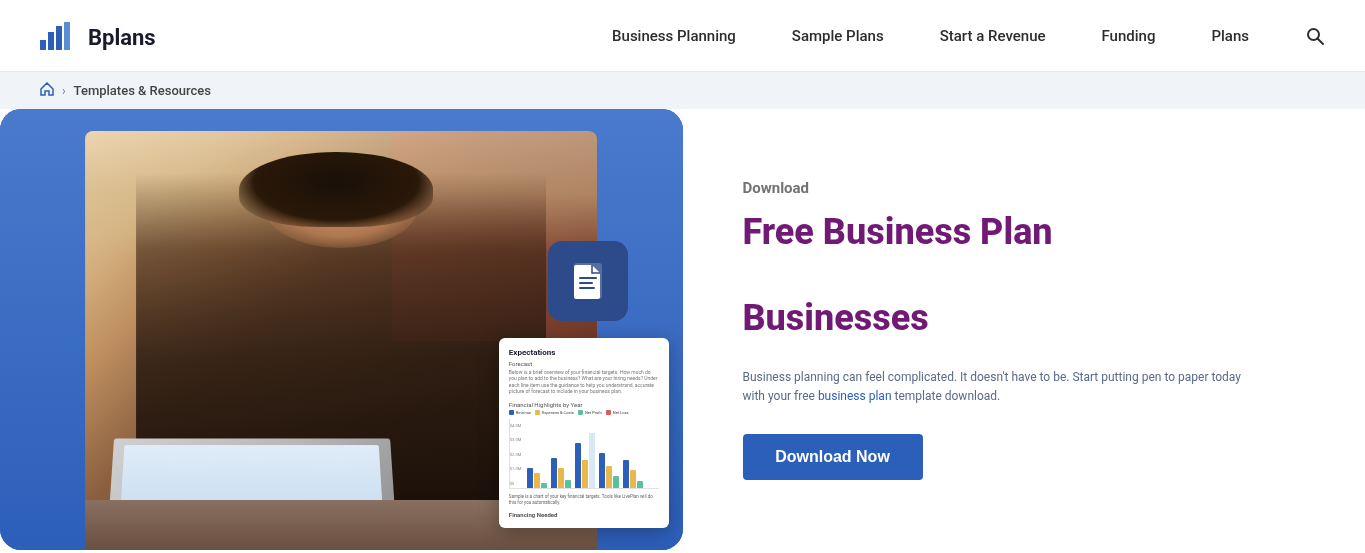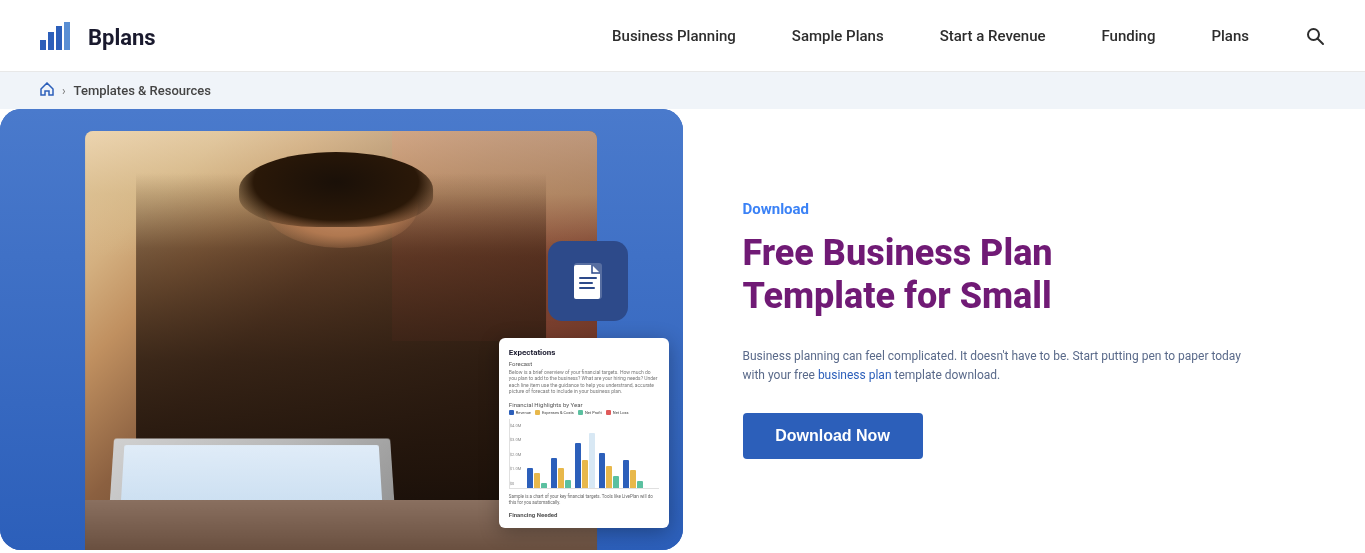--- a/index.html
+++ b/index.html
@@ -182,21 +182,21 @@
     .hero-right {
       flex: 1;
       padding: 40px 60px;
       display: flex;
       flex-direction: column;
       justify-content: center;
     }
     .download-label {
       font-size: 15px;
       font-weight: 700;
-      color: #3b82f6;
+      color: #737373;
       margin-bottom: 14px;
     }
     .main-headline {
       font-size: 36px;
       font-weight: 800;
       color: #701a75;
       line-height: 1.2;
       margin-bottom: 28px;
     }
     .description {
@@ -368,21 +368,22 @@
       </div>
       <div class="spreadsheet-footer">Sample is a chart of your key financial targets. Tools like LivePlan will do this for you automatically.</div>
       <div class="spreadsheet-subtitle" style="margin-top:4px;font-weight:700;">Financing Needed</div>
     </div>
   </div>
 
   <div class="hero-right">
     <div class="download-label">Download</div>
     <h1 class="main-headline">
       <span>Free Business Plan</span><br>
-      <span>Template for Small</span><br>
+      <br>
+      <span>Businesses</span>
     </h1>
     <p class="description">
       Business planning can feel complicated. It doesn't have to be. Start putting pen to paper today with your free <a>business plan</a> template download.
     </p>
     <button class="download-btn">Download Now</button>
   </div>
 
 </main>
 
 </body></html>

